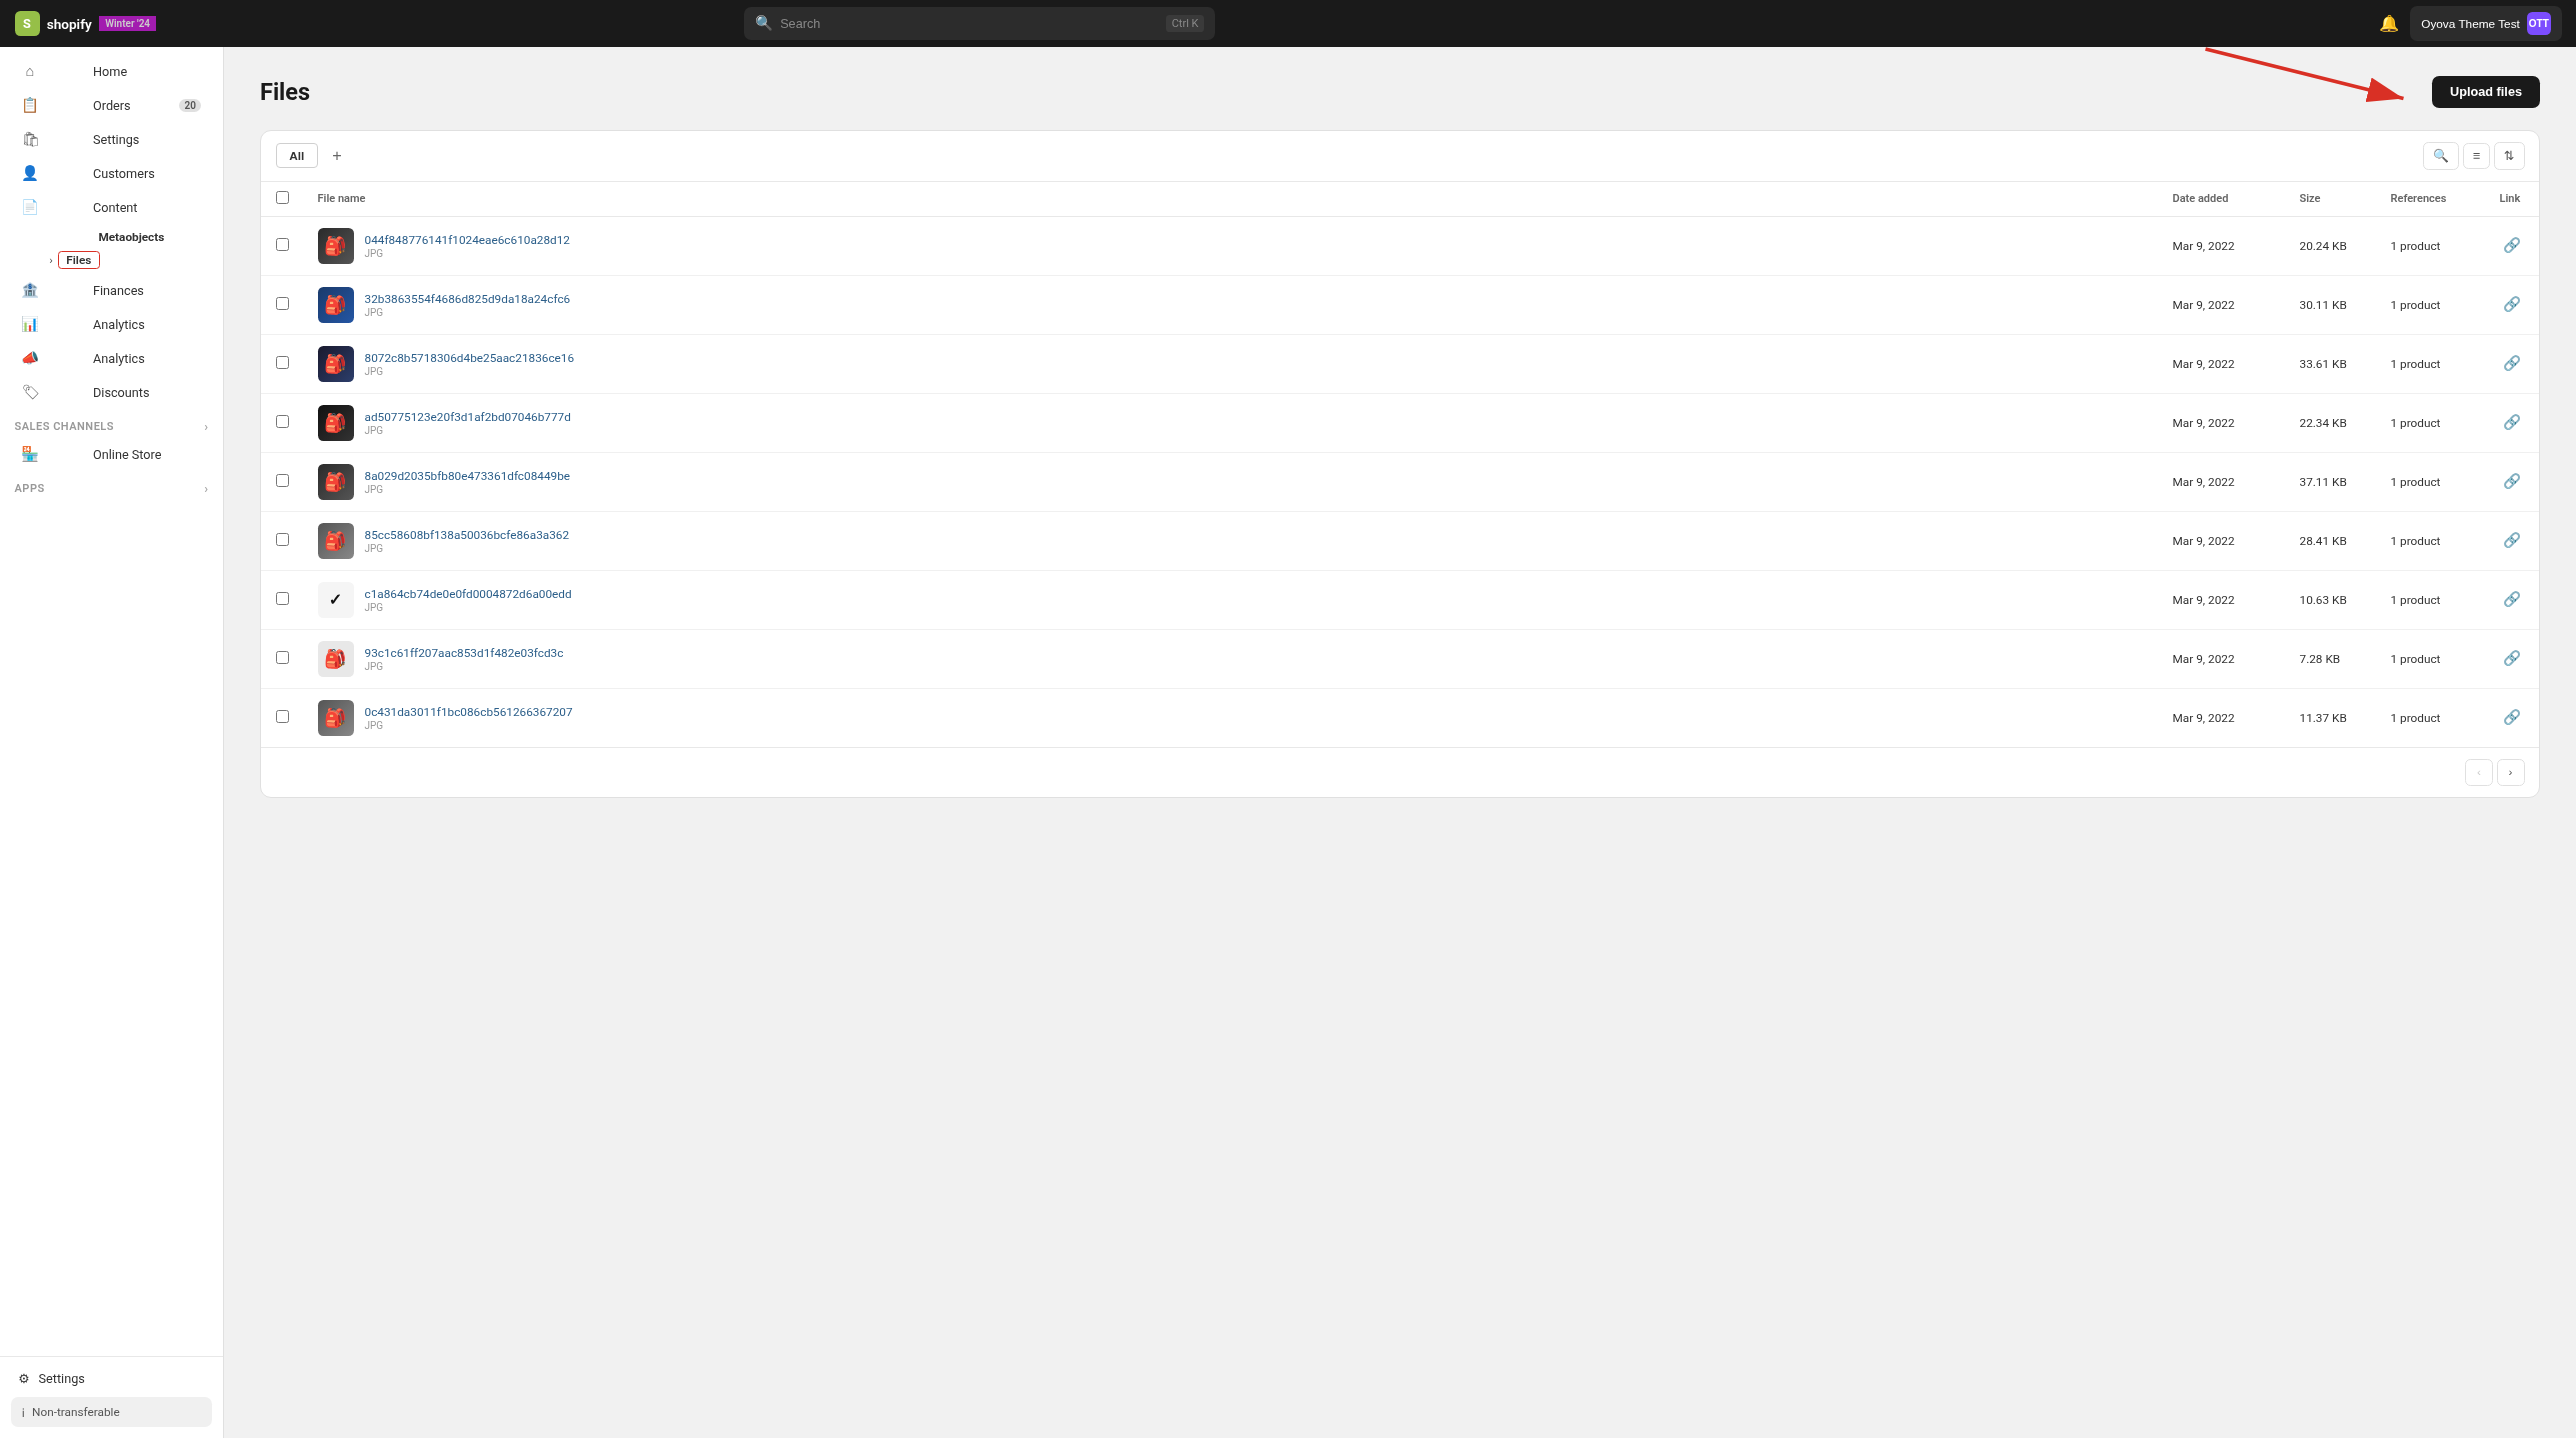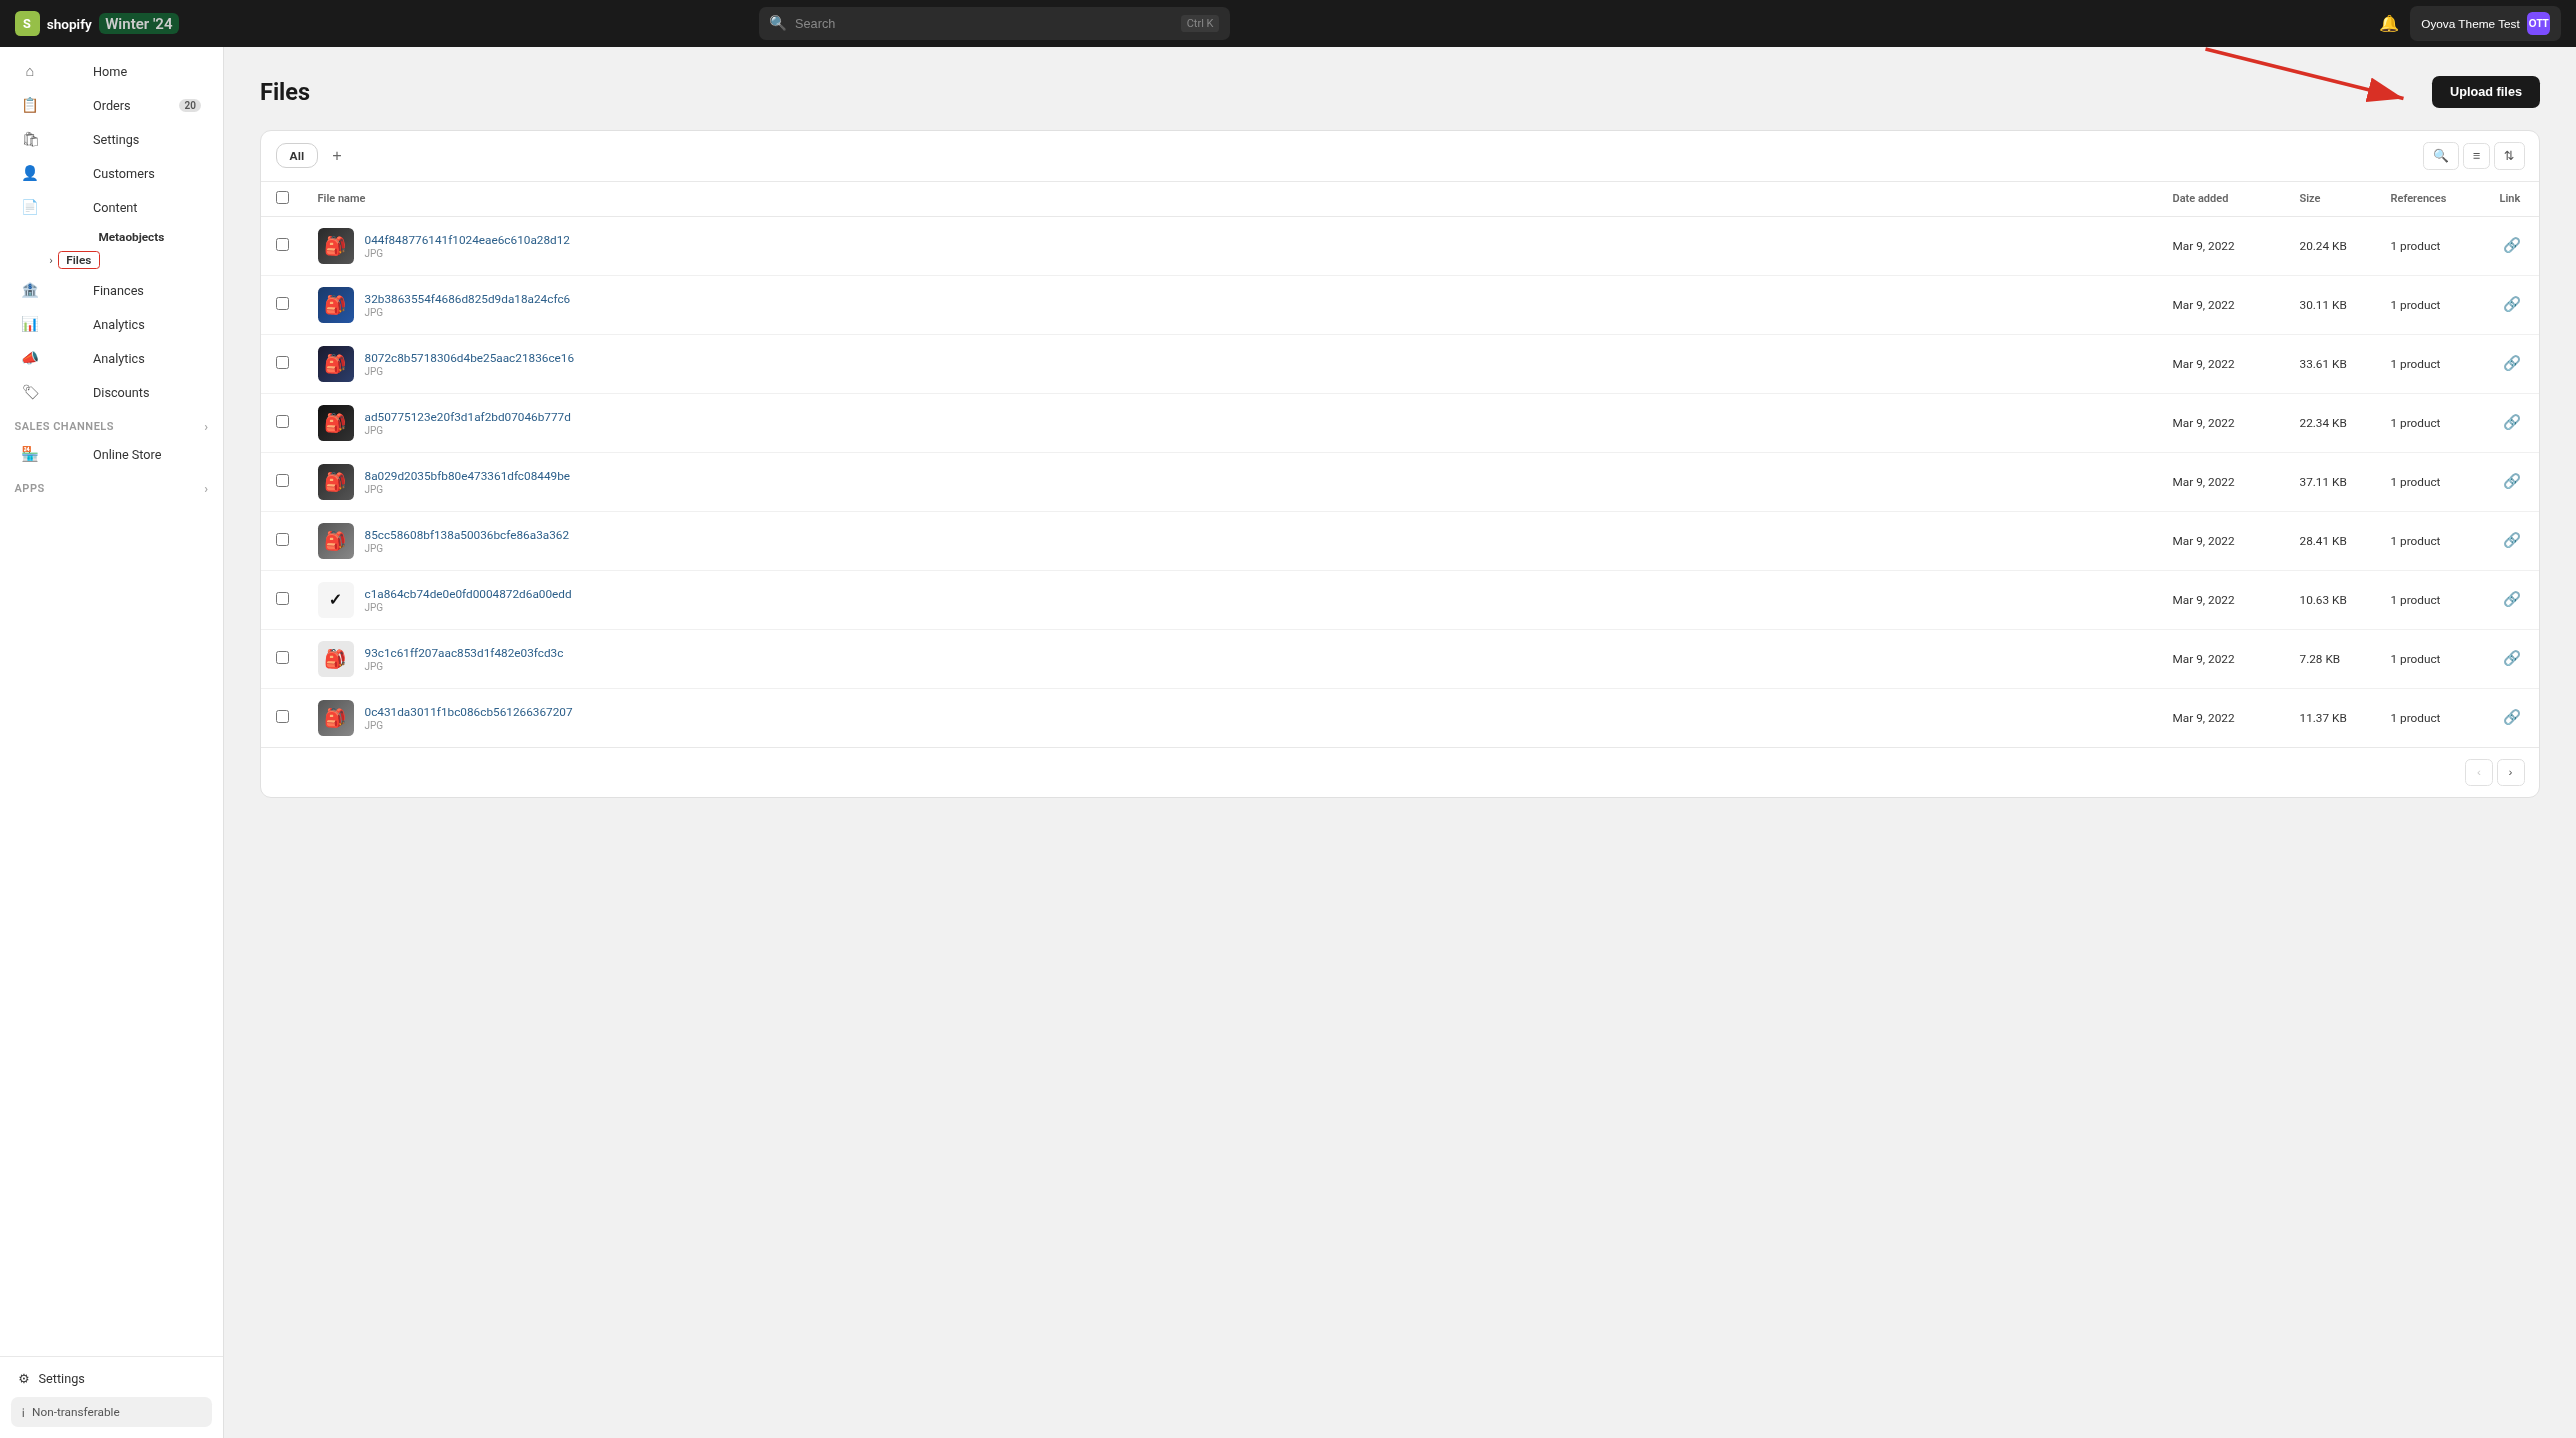--- a/index.html
+++ b/index.html
@@ -24,25 +24,25 @@
       font-size: 13.6px;
     }
     .shopify-icon {
       width: 25px; height: 25px;
       background: #96bf48;
       border-radius: 5.4px;
       display: flex; align-items: center; justify-content: center;
       color: #fff; font-size: 12.7px; font-weight: bold;
     }
     .winter-badge {
-      background: #14532d;
+      background: #a21caf;
       color: #ccc;
-      font-size: 15px;
+      font-size: 10px;
       padding: 1.8px 6.3px;
-      border-radius: 6px;
+      border-radius: 0;
     }
     .topnav-search {
       flex: 1;
       max-width: 471px;
       margin: 0 auto;
       background: #2c2c2c;
       border-radius: 7.2px;
       display: flex;
       align-items: center;
       padding: 0 11px;
@@ -229,21 +229,21 @@
     .files-toolbar {
       display: flex;
       align-items: center;
       padding: 11px 14.5px;
       gap: 7.2px;
       border-bottom: 0.9px solid #e8e8e8;
     }
     .tab-all {
       background: #fff;
       border: 0.9px solid #d0d0d0;
-      border-radius: 10px;
+      border-radius: 4px;
       padding: 4.5px 12.7px;
       font-size: 11.8px;
       font-weight: 600;
       cursor: pointer;
       color: #333;
     }
     .tab-plus {
       background: transparent;
       border: none;
       font-size: 16.3px;

